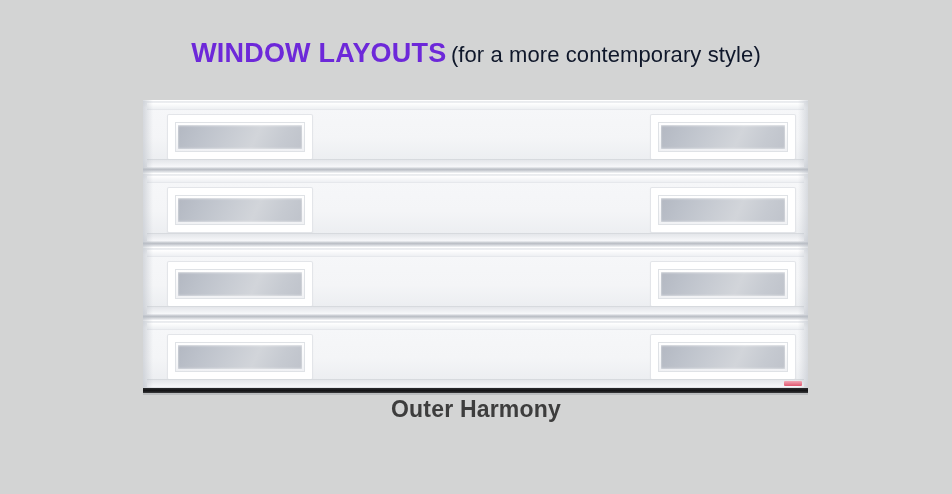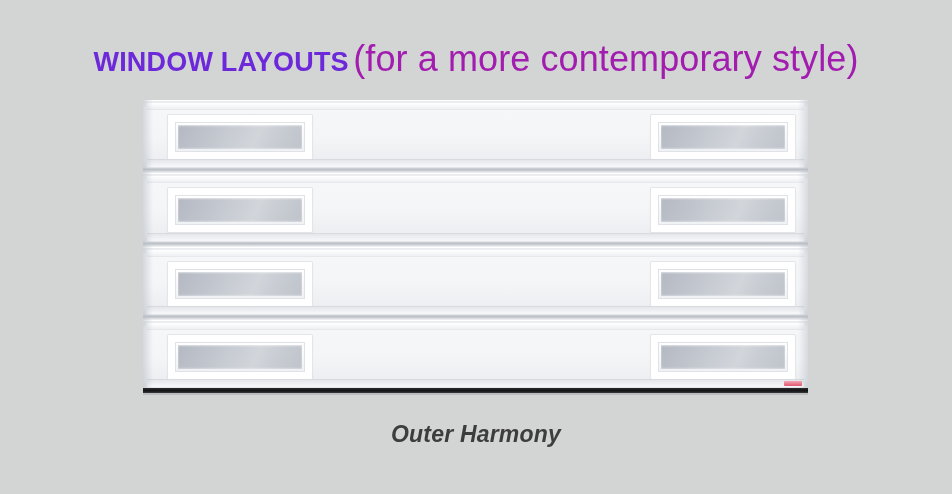--- a/index.html
+++ b/index.html
@@ -25,23 +25,23 @@
     text-align: center;
     white-space: nowrap;
   }
   .title-strong {
     font-size: 27px;
     font-weight: bold;
     color: #6d28d9;
     letter-spacing: 0.2px;
   }
   .title-light {
-    font-size: 36px;
+    font-size: 22px;
     font-weight: normal;
-    color: #a21caf;
+    color: #0f172a;
     letter-spacing: 0.1px;
   }
 
   
   .door-wrap {
     position: absolute;
     left: 143px;
     top: 100px;
     width: 665px;
     height: 293px;
@@ -189,28 +189,27 @@
     height: 5px;
     background: linear-gradient(to bottom, #f2a6b4, #e0566f);
     border-radius: 1px;
     z-index: 6;
   }
 
   
   .caption {
     position: absolute;
     left: 0;
-    top: 421px;
+    top: 396px;
     width: 952px;
     text-align: center;
     font-size: 23px;
     font-weight: bold;
     color: #3d3d3d;
     letter-spacing: 0.2px;
-    font-style: italic;
   }
 </style>
 </head>
 <body>
 
 <div class="title-area">
   <span class="title-strong">WINDOW LAYOUTS</span>
   <span class="title-light">(for a more contemporary style)</span>
 </div>
 

